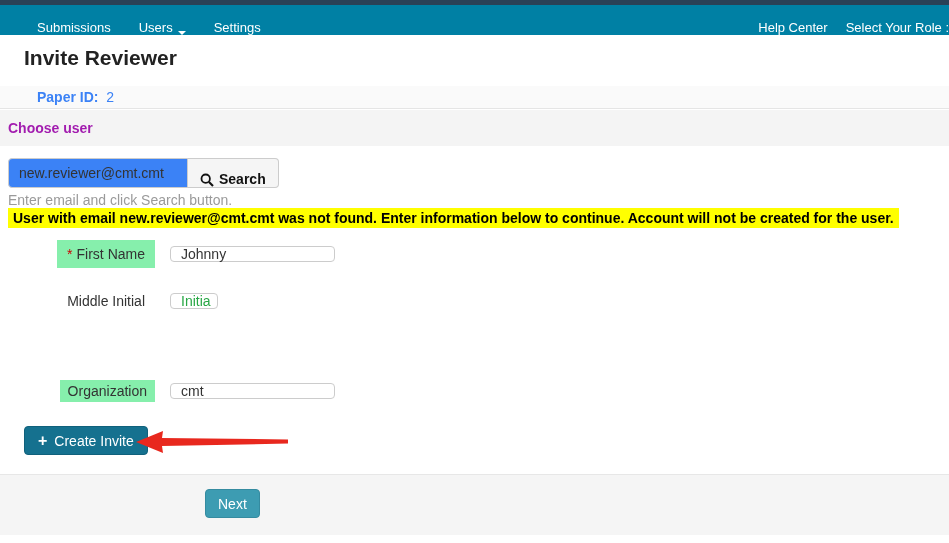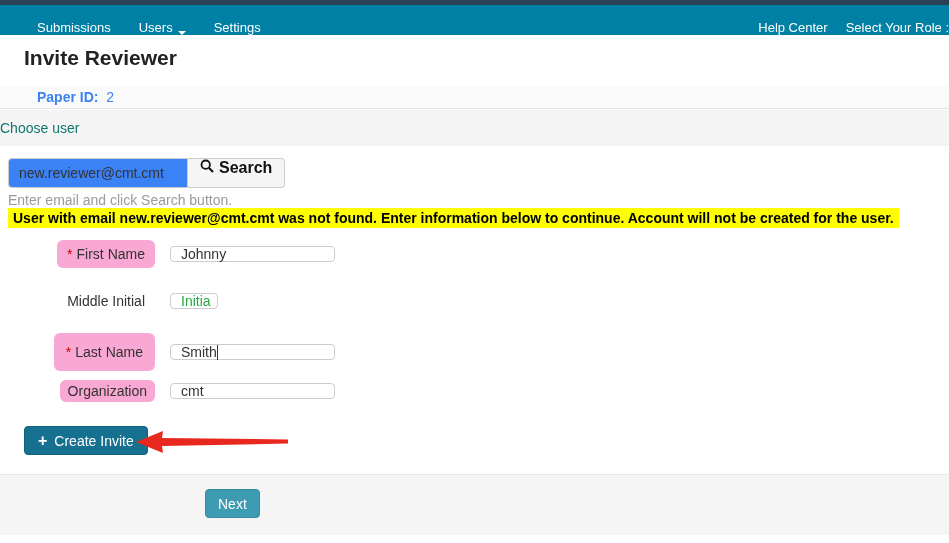--- a/index.html
+++ b/index.html
@@ -22,40 +22,40 @@
   .nav-right .nav-item:last-child { padding-right:0; }
 
   
   .page-title { position:absolute; left:24px; top:46px; font-size:21px; font-weight:bold; color:#222; }
   .paper-band { position:absolute; left:0; top:86px; width:949px; height:23px; background:#fafafa;
                 border-bottom:1px solid #e5e5e5; display:flex; align-items:center; }
   .paper-band .txt { margin-left:37px; font-size:14px; color:#3b82f6; }
   .paper-band .lbl { font-weight:bold; }
   .section-band { position:absolute; left:0; top:110px; width:949px; height:36px; background:#f4f4f4;
                   display:flex; align-items:center; }
-  .section-band .txt { font-size:14px; font-weight:normal; color:#0f766e; }
+  .section-band .txt { margin-left:8px; font-size:14px; font-weight:bold; color:#a21caf; }
 
   
   .search-group { position:absolute; left:8px; top:158px; height:30px; display:flex; }
   .email-box { width:180px; height:30px; background:#3b82f6; border:1px solid #ccc;
                border-radius:4px 0 0 4px; display:flex; align-items:center;
                padding-left:10px; font-size:14px; color:#333; }
   .search-btn { height:30px; padding:0 12px; background:#f5f5f5; border:1px solid #ccc;
-                border-left:none; border-radius:0 4px 4px 0; display:flex; align-items:flex-start;
-                gap:5px; font-size:16px; font-weight:bold; color:#111; cursor:pointer; }
+                border-left:none; border-radius:0 4px 4px 0; display:flex; align-items:flex-end;
+                gap:5px; font-size:14px; font-weight:bold; color:#111; cursor:pointer; }
   .helper { position:absolute; left:8px; top:192px; font-size:14px; color:#9a9a9a; }
 
   .notfound { position:absolute; left:8px; top:208px; background:#ffff00; color:#000;
               font-size:14px; font-weight:bold; padding:2px 5px; white-space:nowrap; }
 
   
   .form-row { position:absolute; left:0; display:flex; align-items:center; }
   .label-cell { width:155px; display:flex; justify-content:flex-end; }
   .flabel { font-size:14px; color:#333; }
-  .hl { background:#f9a8d4;border-radius:6px; }
+  .hl { background:#86efac; }
   .pad-a { padding:6px 10px; }
   .pad-b { padding:11px 12px; }
   .pad-c { padding:3px 8px; }
   .req { color:#cc0000; margin-right:4px; }
   .textbox { margin-left:15px; height:16px; background:#fff; border:1px solid #ccc;
              border-radius:4px; display:flex; align-items:center; padding-left:10px;
              font-size:14px; color:#333; }
   .w-std { width:165px; }
   .w-sm { width:48px; }
   .green { color:#28a745; }
@@ -145,31 +145,20 @@
 
   <div class="form-row" style="top:287px;">
     <div class="label-cell">
       <span class="flabel pad-a">Middle Initial</span>
     </div>
     <div class="textbox w-sm">
       <span class="green">Initia</span>
     </div>
   </div>
 
-  <div class="form-row" style="top:333px;">
-    <div class="label-cell">
-      <span class="flabel hl pad-b">
-        <span class="req">*</span><span>Last Name</span>
-      </span>
-    </div>
-    <div class="textbox w-std">
-      <span>Smith</span>
-        <span class="caret-bar"></span>
-    </div>
-  </div>
 
   <div class="form-row" style="top:380px;">
     <div class="label-cell">
       <span class="flabel hl pad-c">Organization</span>
     </div>
     <div class="textbox w-std">
       <span>cmt</span>
     </div>
   </div>
 

